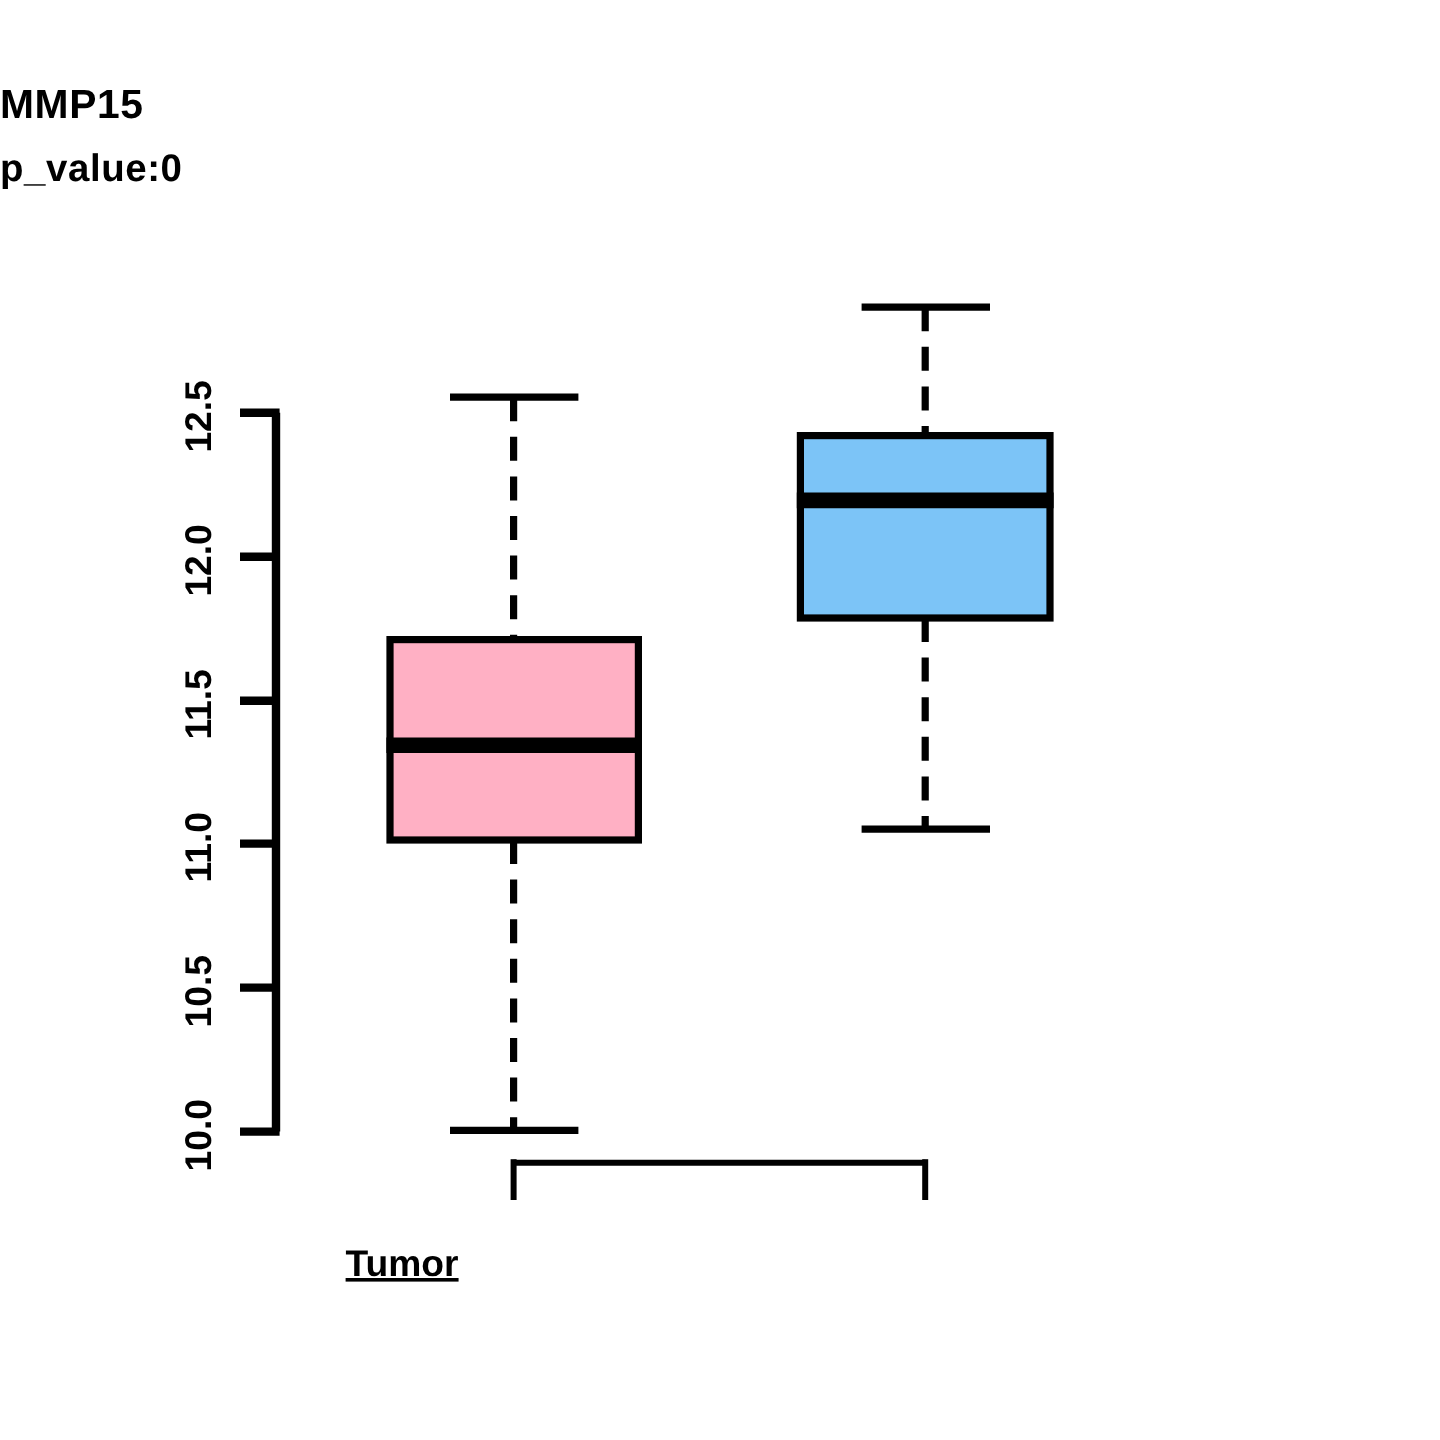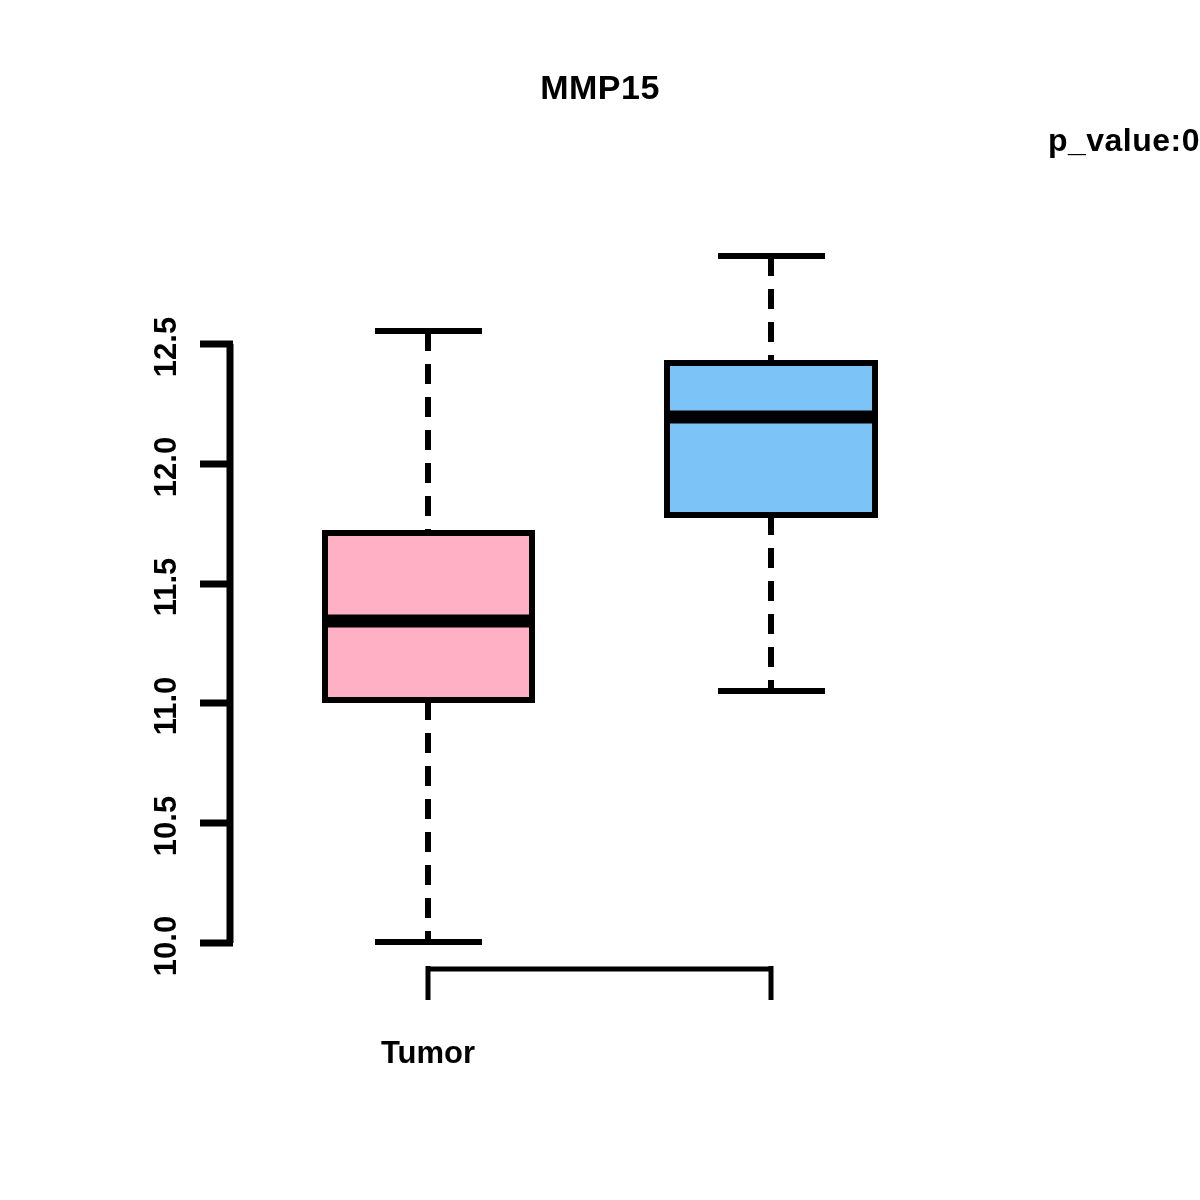--- a/index.html
+++ b/index.html
@@ -13,32 +13,31 @@
     height: 1200px;
     background: #ffffff;
     font-family: "Liberation Sans", sans-serif;
     overflow: hidden;
   }
   .title-main {
     position: absolute;
     left: 0;
     top: 68px;
     width: 1200px;
-    text-align: center;
     font-size: 34px;
     font-weight: bold;
     color: #000000;
     letter-spacing: 0.5px;
   }
   .title-sub {
     position: absolute;
     left: 0;
     top: 122px;
     width: 1200px;
-    text-align: right;
+    text-align: left;
     font-size: 32px;
     font-weight: bold;
     color: #000000;
     letter-spacing: 0.5px;
   }
   .plot {
     position: absolute;
     left: 0;
     top: 0;
     width: 1200px;
@@ -51,21 +50,21 @@
     color: #000000;
     white-space: nowrap;
     transform-origin: 50% 50%;
   }
   .xtick-label {
     position: absolute;
     font-size: 31px;
     font-weight: bold;
     color: #000000;
     white-space: nowrap;
-    text-align: center;
+    text-decoration: underline;
   }
 </style>
 </head>
 <body>
 
 <div id="root">
 
   <div class="title-main">MMP15</div>
   <div class="title-sub">p_value:0</div>
 

